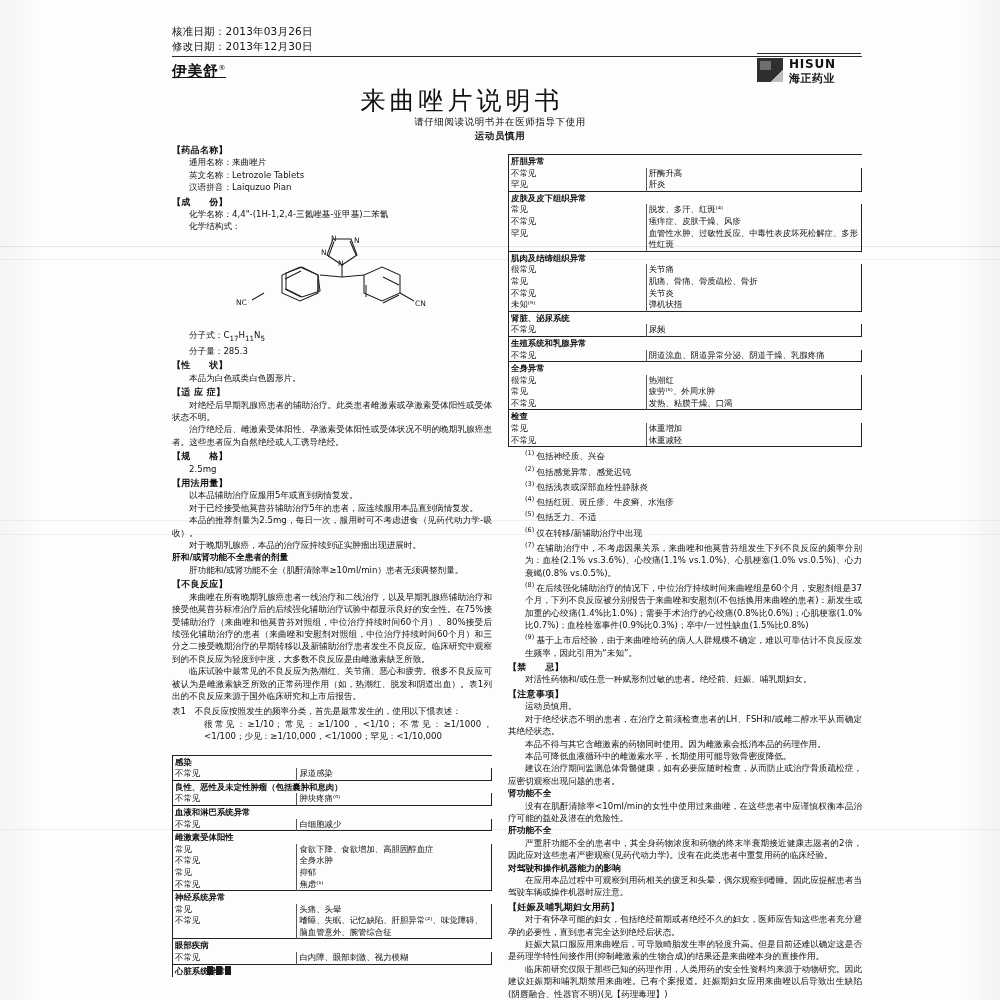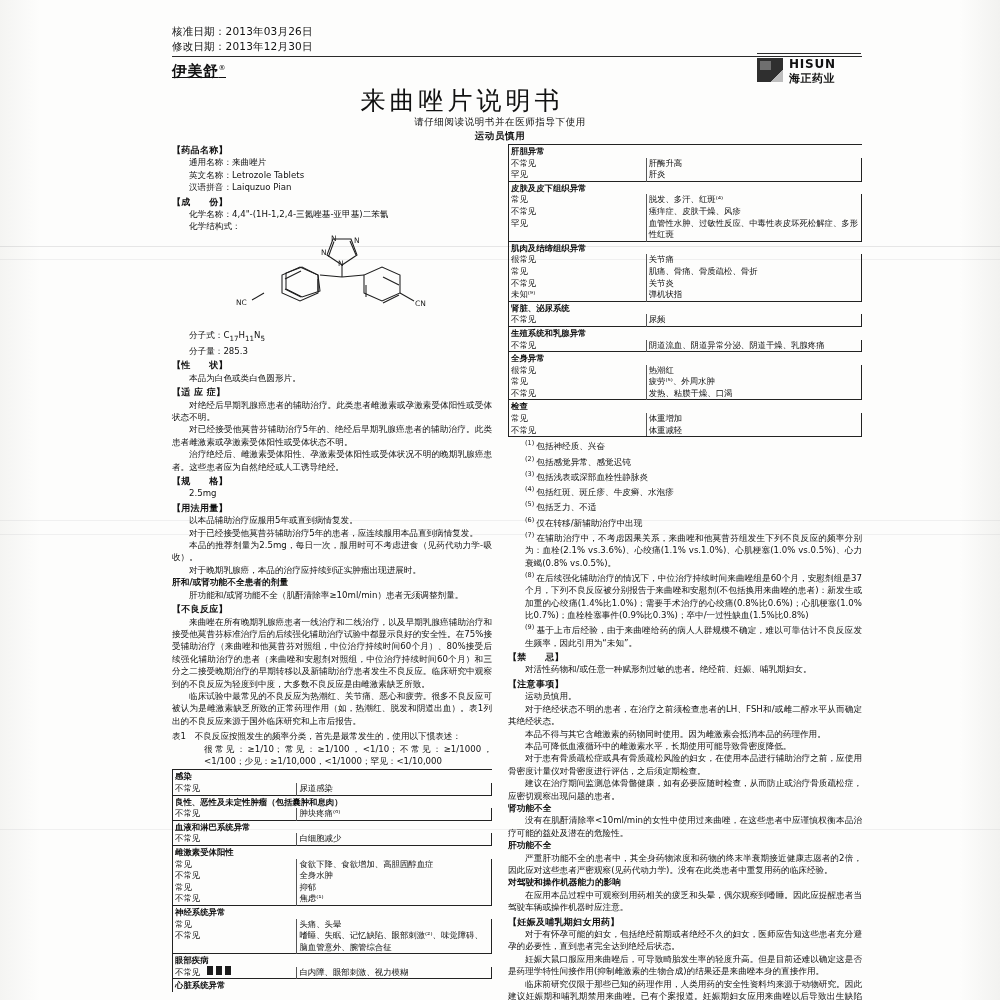--- a/index.html
+++ b/index.html
@@ -55,21 +55,21 @@
   .kv{padding-left:17px;}
   .fn{padding-left:17px;text-indent:-0px;text-align:justify;}
   .fn .mk{font-size:6.5px;vertical-align:super;}
   sup{font-size:6px;}
 
   
   .chem{position:relative;height:92px;margin:2px 0 2px 0;}
   .mol-f{padding-left:17px;}
 
   
-  table.adr{border-collapse:collapse;width:100%;margin-top:2px;font-size:8.4px;line-height:11.6px;}
+  table.adr{border-collapse:collapse;width:100%;margin-top:12px;font-size:8.4px;line-height:11.6px;}
   table.adr td{border:0;padding:0 2px;vertical-align:top;}
   table.adr tr.cat td{font-weight:bold;border-top:1px solid #222;border-bottom:0;padding-top:1px;}
   table.adr td.freq{width:39%;border-right:1px solid #555;}
   table.adr td.sym{width:61%;}
   table.adr .outer{border-left:1px solid #222;border-right:1px solid #222;}
   table.adr tr.cat td.full{border-right:0;}
   .tblcap{margin-top:3px;}
   .tblcap2{padding-left:32px;text-indent:0;}
 
   
@@ -177,21 +177,20 @@
     </div>
     <div class="mol-f">
       <span>分子量：</span><span>285.3</span>
     </div>
 
     <div class="sec-h">【性　　状】</div>
     <div class="p">本品为白色或类白色圆形片。</div>
 
     <div class="sec-h">【适 应 症】</div>
     <div class="p">对绝经后早期乳腺癌患者的辅助治疗。此类患者雌激素或孕激素受体阳性或受体状态不明。</div>
-    <div class="p">对已经接受他莫昔芬辅助治疗5年的、绝经后早期乳腺癌患者的辅助治疗。此类患者雌激素或孕激素受体阳性或受体状态不明。</div>
     <div class="p">治疗绝经后、雌激素受体阳性、孕激素受体阳性或受体状况不明的晚期乳腺癌患者。这些患者应为自然绝经或人工诱导绝经。</div>
 
     <div class="sec-h">【规　　格】</div>
     <div class="kv">2.5mg</div>
 
     <div class="sec-h">【用法用量】</div>
     <div class="p">以本品辅助治疗应服用5年或直到病情复发。</div>
     <div class="p">对于已经接受他莫昔芬辅助治疗5年的患者，应连续服用本品直到病情复发。</div>
     <div class="p">本品的推荐剂量为2.5mg，每日一次，服用时可不考虑进食（见药代动力学-吸收）。</div>
     <div class="p">对于晚期乳腺癌，本品的治疗应持续到证实肿瘤出现进展时。</div>
@@ -248,21 +247,21 @@
           </tr>
           <tr class="cat">
             <td class="full outer" colspan="2">神经系统异常</td>
           </tr>
           <tr>
             <td class="freq outer">常见</td>
             <td class="sym outer">头痛、头晕</td>
           </tr>
           <tr>
             <td class="freq outer">不常见</td>
-            <td class="sym outer">嗜睡、失眠、记忆缺陷、眼部刺激⁽²⁾、味觉障碍、脑血管意外、腕管综合征</td>
+            <td class="sym outer">嗜睡、失眠、记忆缺陷、肝胆异常⁽²⁾、味觉障碍、脑血管意外、腕管综合征</td>
           </tr>
           <tr class="cat">
             <td class="full outer" colspan="2">眼部疾病</td>
           </tr>
           <tr>
             <td class="freq outer">不常见</td>
             <td class="sym outer">白内障、眼部刺激、视力模糊</td>
           </tr>
           <tr class="cat">
             <td class="full outer" colspan="2">心脏系统异常</td>
@@ -376,21 +375,20 @@
       </div>
 
     <div class="sec-h">【禁　　忌】</div>
     <div class="p">对活性药物和/或任意一种赋形剂过敏的患者。绝经前、妊娠、哺乳期妇女。</div>
 
     <div class="sec-h">【注意事项】</div>
     <div class="p">运动员慎用。</div>
     <div class="p">对于绝经状态不明的患者，在治疗之前须检查患者的LH、FSH和/或雌二醇水平从而确定其绝经状态。</div>
     <div class="p">本品不得与其它含雌激素的药物同时使用。因为雌激素会抵消本品的药理作用。</div>
     <div class="p">本品可降低血液循环中的雌激素水平，长期使用可能导致骨密度降低。</div>
-    <div class="p">对于患有骨质疏松症或具有骨质疏松风险的妇女，在使用本品进行辅助治疗之前，应使用骨密度计量仪对骨密度进行评估，之后须定期检查。</div>
     <div class="p">建议在治疗期间监测总体骨骼健康，如有必要应随时检查，从而防止或治疗骨质疏松症，应密切观察出现问题的患者。</div>
 
     <div class="sub-h">肾功能不全</div>
     <div class="p">没有在肌酐清除率&lt;10ml/min的女性中使用过来曲唑，在这些患者中应谨慎权衡本品治疗可能的益处及潜在的危险性。</div>
 
     <div class="sub-h">肝功能不全</div>
     <div class="p">严重肝功能不全的患者中，其全身药物浓度和药物的终末半衰期接近健康志愿者的2倍，因此应对这些患者严密观察(见药代动力学)。没有在此类患者中重复用药的临床经验。</div>
 
     <div class="sub-h">对驾驶和操作机器能力的影响</div>
     <div class="p">在应用本品过程中可观察到用药相关的疲乏和头晕，偶尔观察到嗜睡。因此应提醒患者当驾驶车辆或操作机器时应注意。</div>

